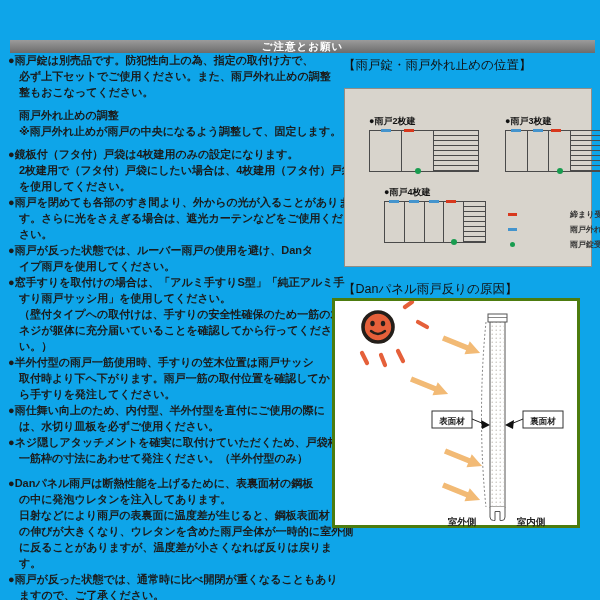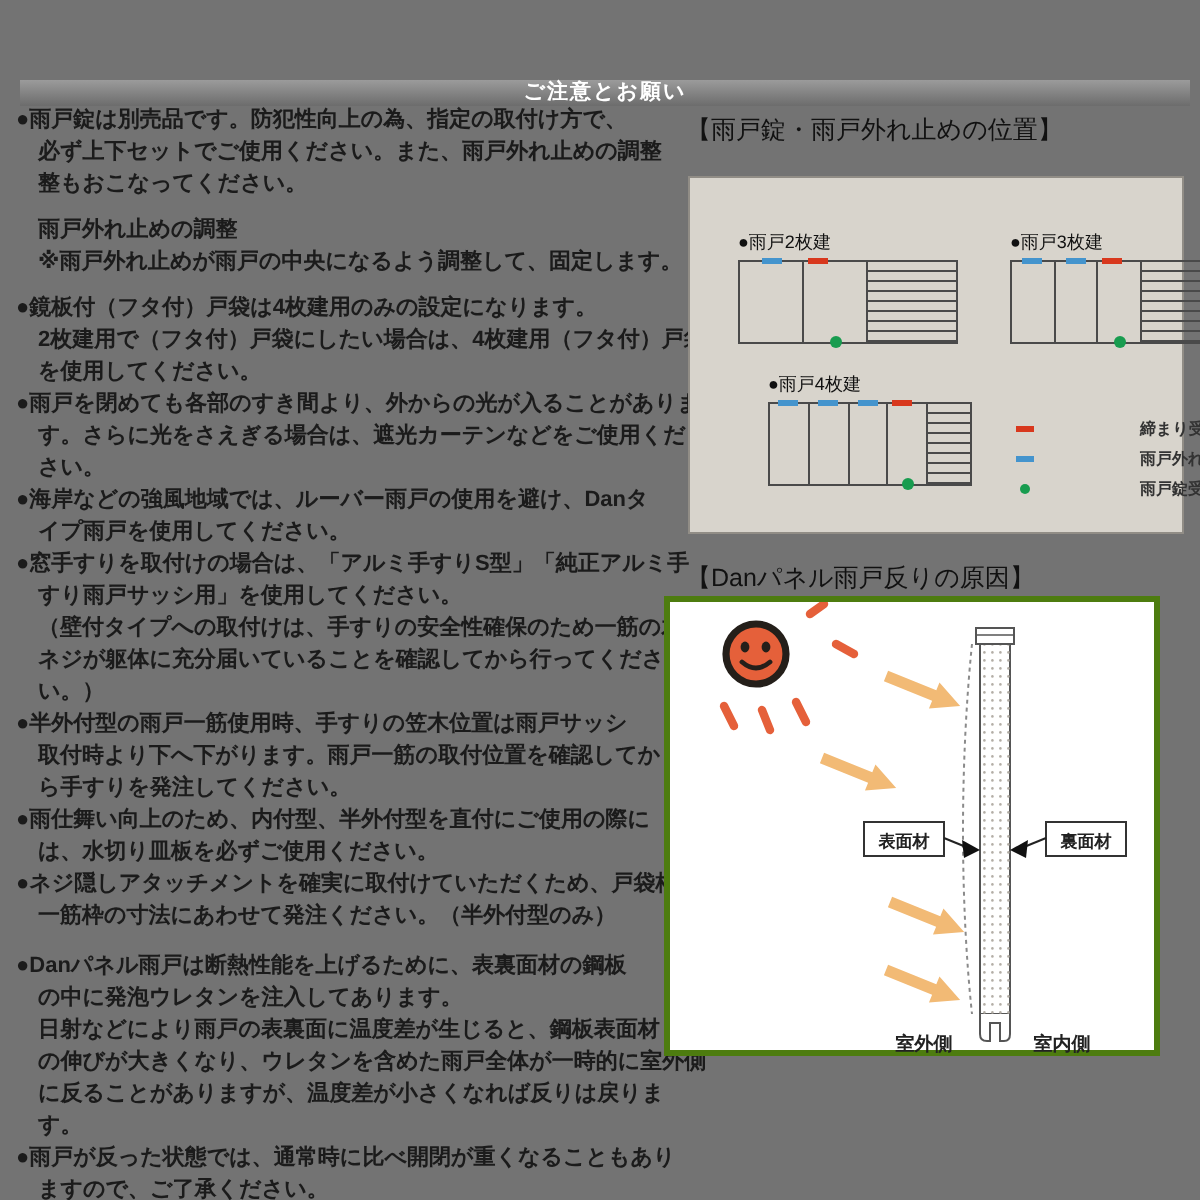--- a/index.html
+++ b/index.html
@@ -1,16 +1,16 @@
 <!DOCTYPE html>
 <html><head>
 <meta charset="utf-8">
 <style>
   html,body{margin:0;padding:0;background:#fff;}
-  .page{position:relative;width:600px;height:600px;background:#737373;overflow:hidden;
+  .page{position:relative;width:600px;height:600px;background:#0ea5e9;overflow:hidden;
         font-family:"Liberation Sans","DejaVu Sans",sans-serif;}
 
   
   .bar{position:absolute;left:10px;top:40px;width:585px;height:13px;
        background:linear-gradient(180deg,#9b9b9b,#6c6c6c);
        color:#fff;font-size:10.5px;font-weight:bold;line-height:13px;
        text-align:center;letter-spacing:1px;}
 
   
   .notes{position:absolute;left:8px;top:52px;width:346px;color:#1b1b1b;}
@@ -21,21 +21,21 @@
 
   
   .r-title{position:absolute;left:343px;font-size:12.5px;font-weight:normal;color:#111;}
   .t1{top:57px;}
   .t2{top:281px;}
 
   
   .posbox{position:absolute;left:344px;top:88px;width:248px;height:179px;
           background:#d8d4cc;border:1px solid #918d86;box-sizing:border-box;}
   .unit{position:absolute;}
-  .ulabel{font-size:9px;font-weight:normal;color:#111;margin-bottom:2px;white-space:nowrap;}
+  .ulabel{font-size:9px;font-weight:bold;color:#111;margin-bottom:2px;white-space:nowrap;}
   .srow{display:flex;height:40px;border:1px solid #4a4a4a;box-sizing:content-box;}
   .spanel{flex:1;border-right:1px solid #4a4a4a;position:relative;}
   .scase{background-image:repeating-linear-gradient(to bottom,
           transparent 0,transparent 4px,#4a4a4a 4px,#4a4a4a 5px);}
   .mk{position:absolute;z-index:2;}
   .mk-b{top:-2px;left:50%;transform:translateX(-50%);width:10px;height:3px;}
   .mk-r{top:-2px;left:2px;width:10px;height:3px;}
   .mk-g{bottom:-3px;left:50%;transform:translateX(-50%);width:6px;height:6px;border-radius:50%;}
   .legend{position:absolute;left:163px;top:120px;}
   .lg-row{display:flex;align-items:center;margin-bottom:4px;font-size:8px;
@@ -62,21 +62,21 @@
       <div class="nb bullet">●雨戸錠は別売品です。防犯性向上の為、指定の取付け方で、
 必ず上下セットでご使用ください。また、雨戸外れ止めの調整
 整もおこなってください。</div>
       <div class="nb sub">雨戸外れ止めの調整
 ※雨戸外れ止めが雨戸の中央になるよう調整して、固定します。</div>
       <div class="nb bullet">●鏡板付（フタ付）戸袋は4枚建用のみの設定になります。
 2枚建用で（フタ付）戸袋にしたい場合は、4枚建用（フタ付）戸袋
 を使用してください。</div>
       <div class="nb bullet">●雨戸を閉めても各部のすき間より、外からの光が入ることがありま
 す。さらに光をさえぎる場合は、遮光カーテンなどをご使用ください。</div>
-      <div class="nb bullet">●海岸などの強風地域では、ルーバー雨戸の使用を避け、Danタ
+      <div class="nb bullet">●雨戸が反った状態では、ルーバー雨戸の使用を避け、Danタ
 イプ雨戸を使用してください。</div>
       <div class="nb bullet">●窓手すりを取付けの場合は、「アルミ手すりS型」「純正アルミ手
 すり雨戸サッシ用」を使用してください。
 （壁付タイプへの取付けは、手すりの安全性確保のため一筋の木
 ネジが躯体に充分届いていることを確認してから行ってください。）</div>
       <div class="nb bullet">●半外付型の雨戸一筋使用時、手すりの笠木位置は雨戸サッシ
 取付時より下へ下がります。雨戸一筋の取付位置を確認してか
 ら手すりを発注してください。</div>
       <div class="nb bullet">●雨仕舞い向上のため、内付型、半外付型を直付にご使用の際に
 は、水切り皿板を必ずご使用ください。</div>

